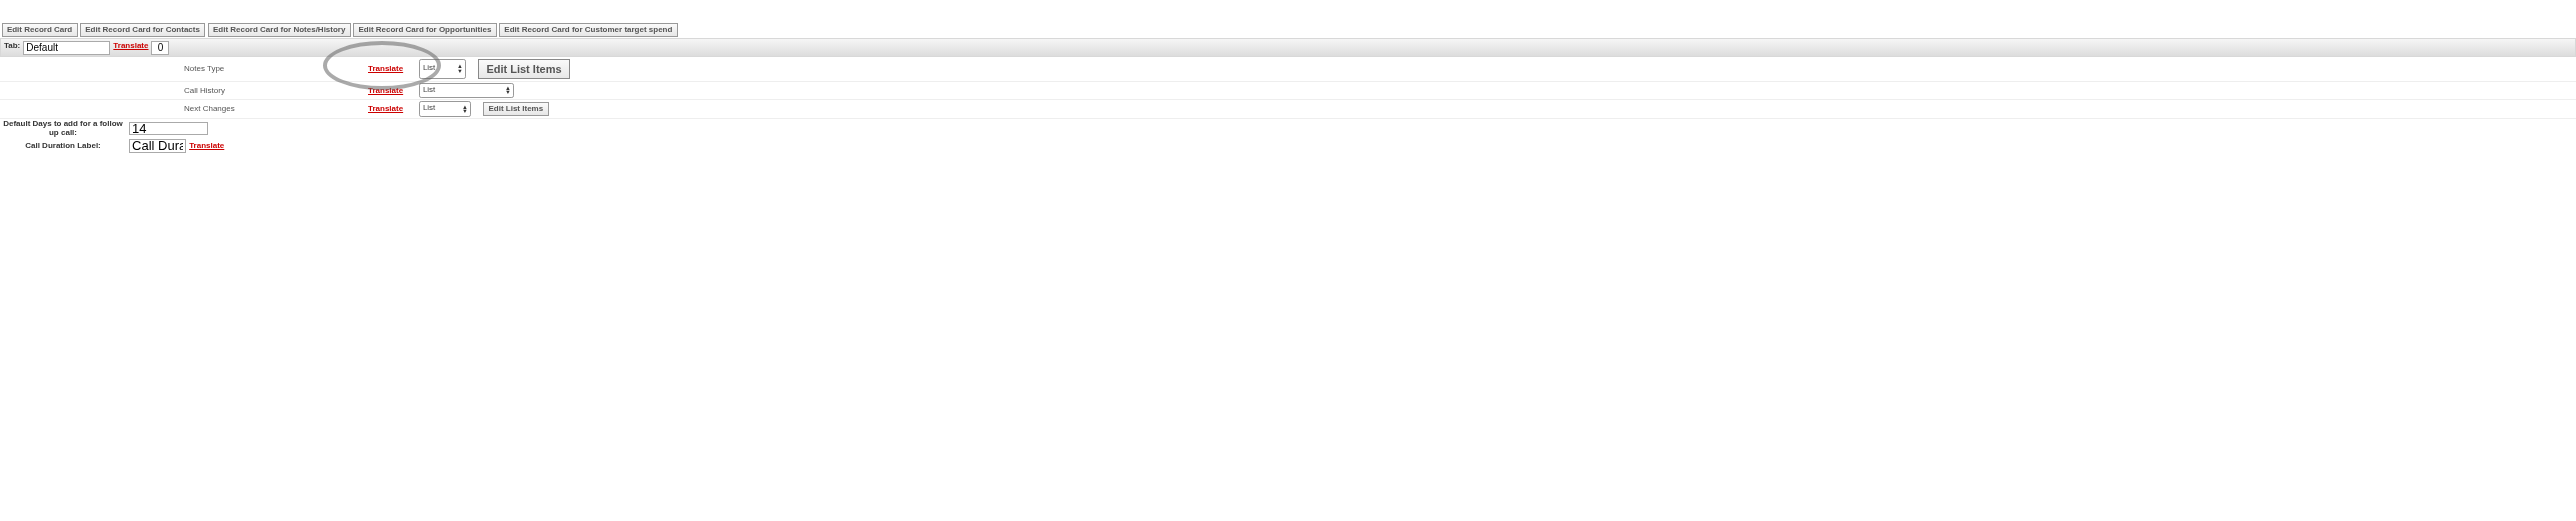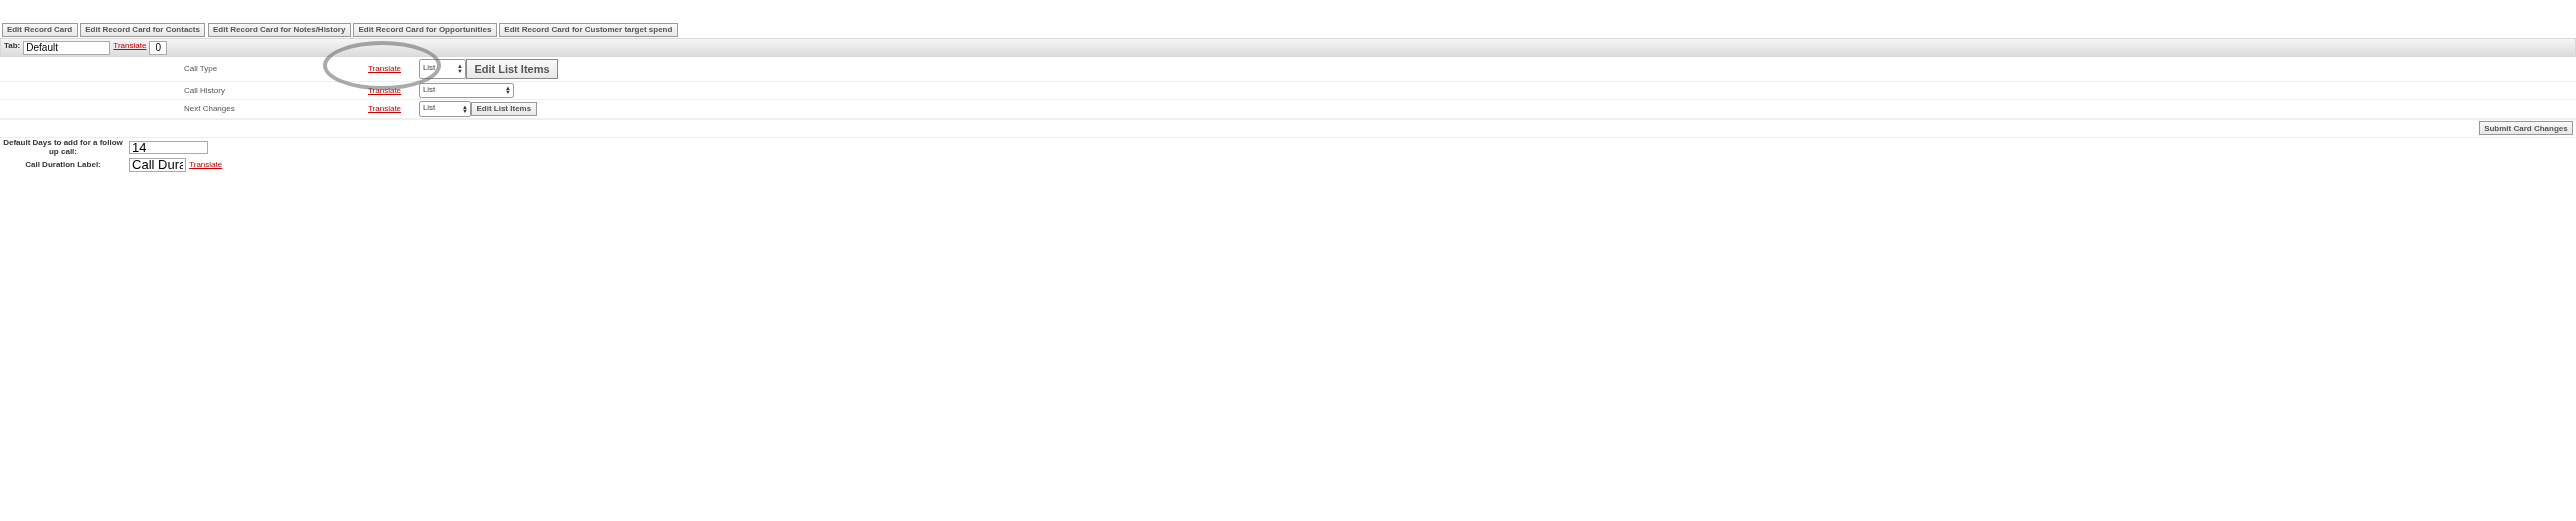--- a/index.html
+++ b/index.html
@@ -52,20 +52,21 @@
     font-size: 10px;
     padding: 0 2.2px;
     border: 0.7px solid #aaa;
     background: #fff;
   }
   .link-red {
     color: #c00;
     text-decoration: underline;
     cursor: pointer;
     font-size: 8px;
+    font-weight: bold;
   }
   .rows {
     width: 100%;
   }
   .row {
     display: flex;
     align-items: center;
     border-bottom: 0.7px solid #eee;
     background: #fff;
     height: 17.6px;
@@ -76,21 +77,21 @@
     padding-left: 184px; 
     color: #555;
     font-size: 8px;
   }
   .row .translate-col {
     width: 51px;
   }
   .row .controls-col {
     display: flex;
     align-items: center;
-    gap: 0;
+    gap: 12px;
   }
   .select-fake {
     position: relative;
     border: 0.7px solid #999;
     border-radius: 2.2px;
     background: #fff;
     padding: 0.7px 13.2px 0.7px 2.9px;
     font-size: 8px;
     min-width: 29px;
     height: 11.7px;
@@ -177,21 +178,21 @@
     <input type="text" style="width: 81px;" value="Default">
     <span style="width:2.9px"></span>
     <a class="link-red">Translate</a>
     <span style="width:2.9px"></span>
     <input type="text" style="width: 11.7px; text-align: center;" value="0">
   </div>
 
   <div class="rows rel-container">
 
     <div class="row row-first">
-      <div class="label-col">Call Type</div>
+      <div class="label-col">Notes Type</div>
       <div class="translate-col">
         <a class="link-red">Translate</a>
       </div>
       <div class="controls-col">
         <div class="select-fake">
           <span>List</span>
           <span class="arrows">▲<br>▼</span>
         </div>
         <button class="big-btn">Edit List Items</button>
       </div>
@@ -220,23 +221,20 @@
           <span>List</span>
           <span class="arrows">▲<br>▼</span>
         </div>
         <button class="btn-grey">Edit List Items</button>
       </div>
     </div>
 
     <div class="highlight-oval" style="left:323px; top:-16px; width:110px; height:41px;"></div>
   </div>
 
-  <div class="submit-bar">
-    <button class="btn-grey">Submit Card Changes</button>
-  </div>
 
   <div>
     <div class="footer-row">
       <div class="lbl" style="width:126px">Default Days to add for a follow up call:</div>
       <input type="text" value="14" style="">
     </div>
     <div class="footer-row">
       <div class="lbl" style="width:126px">Call Duration Label:</div>
       <input type="text" style="width: 51px;" value="Call Duration">
       <span style="width:2.9px"></span>

